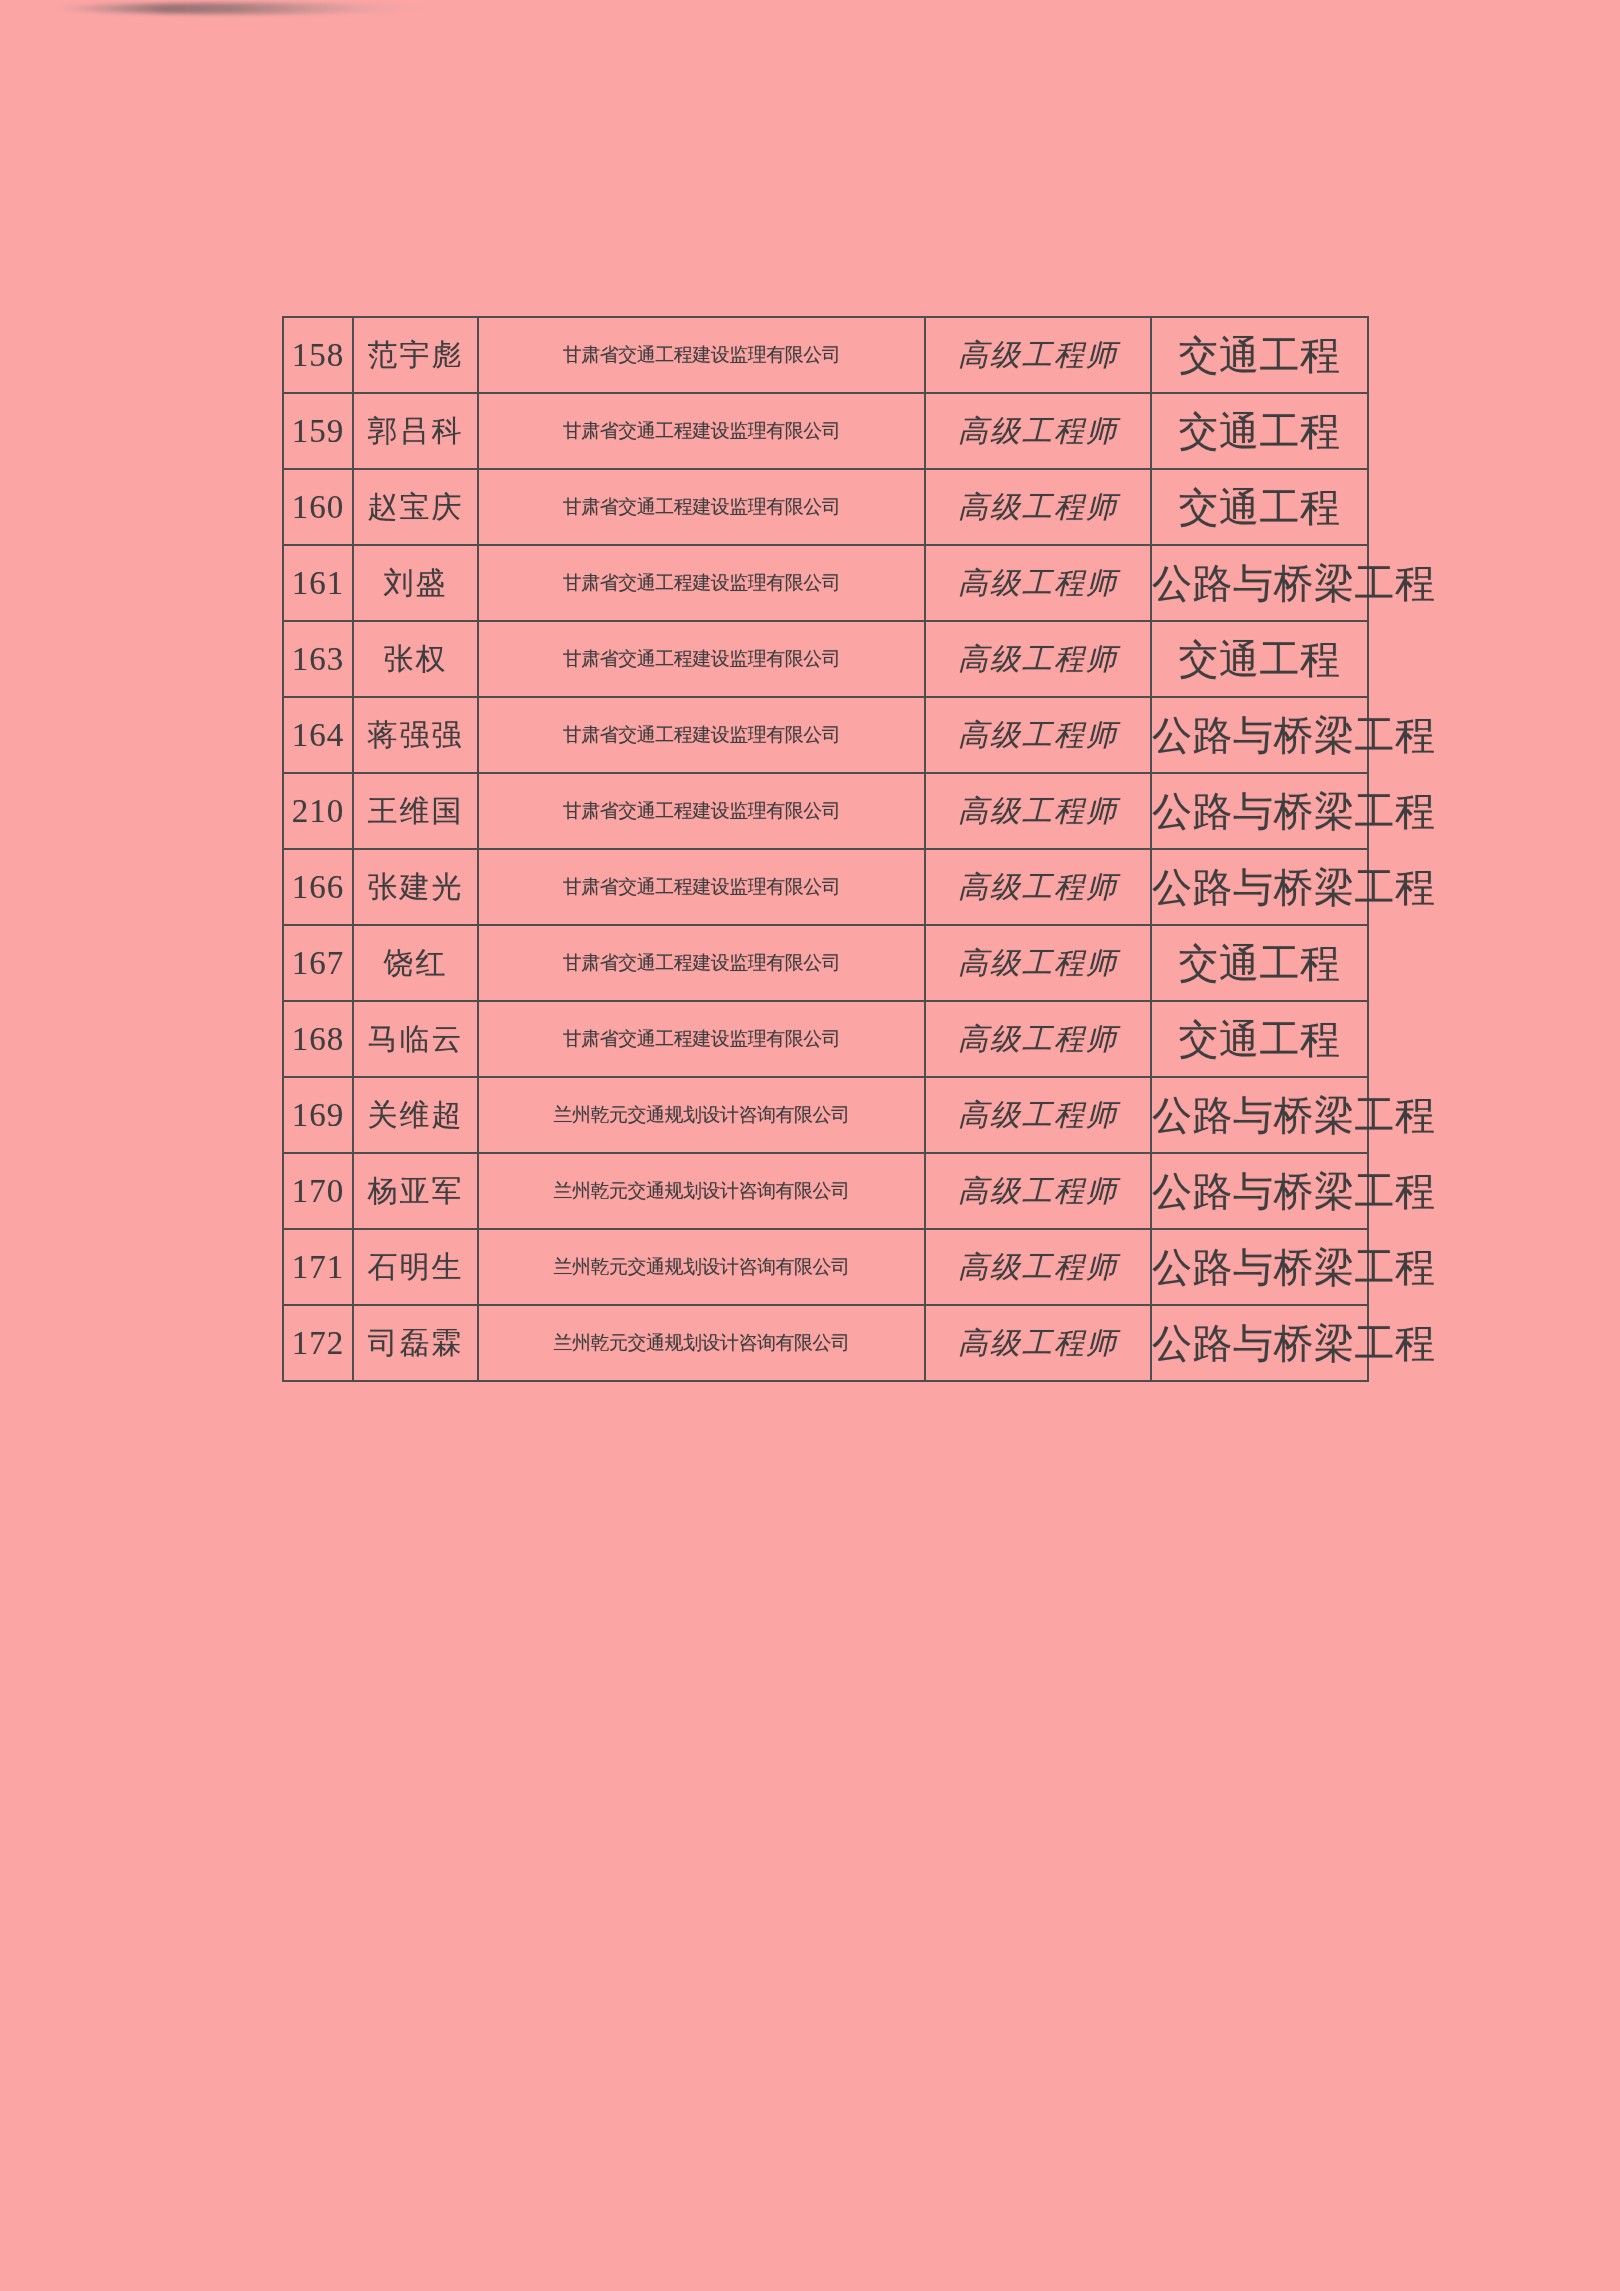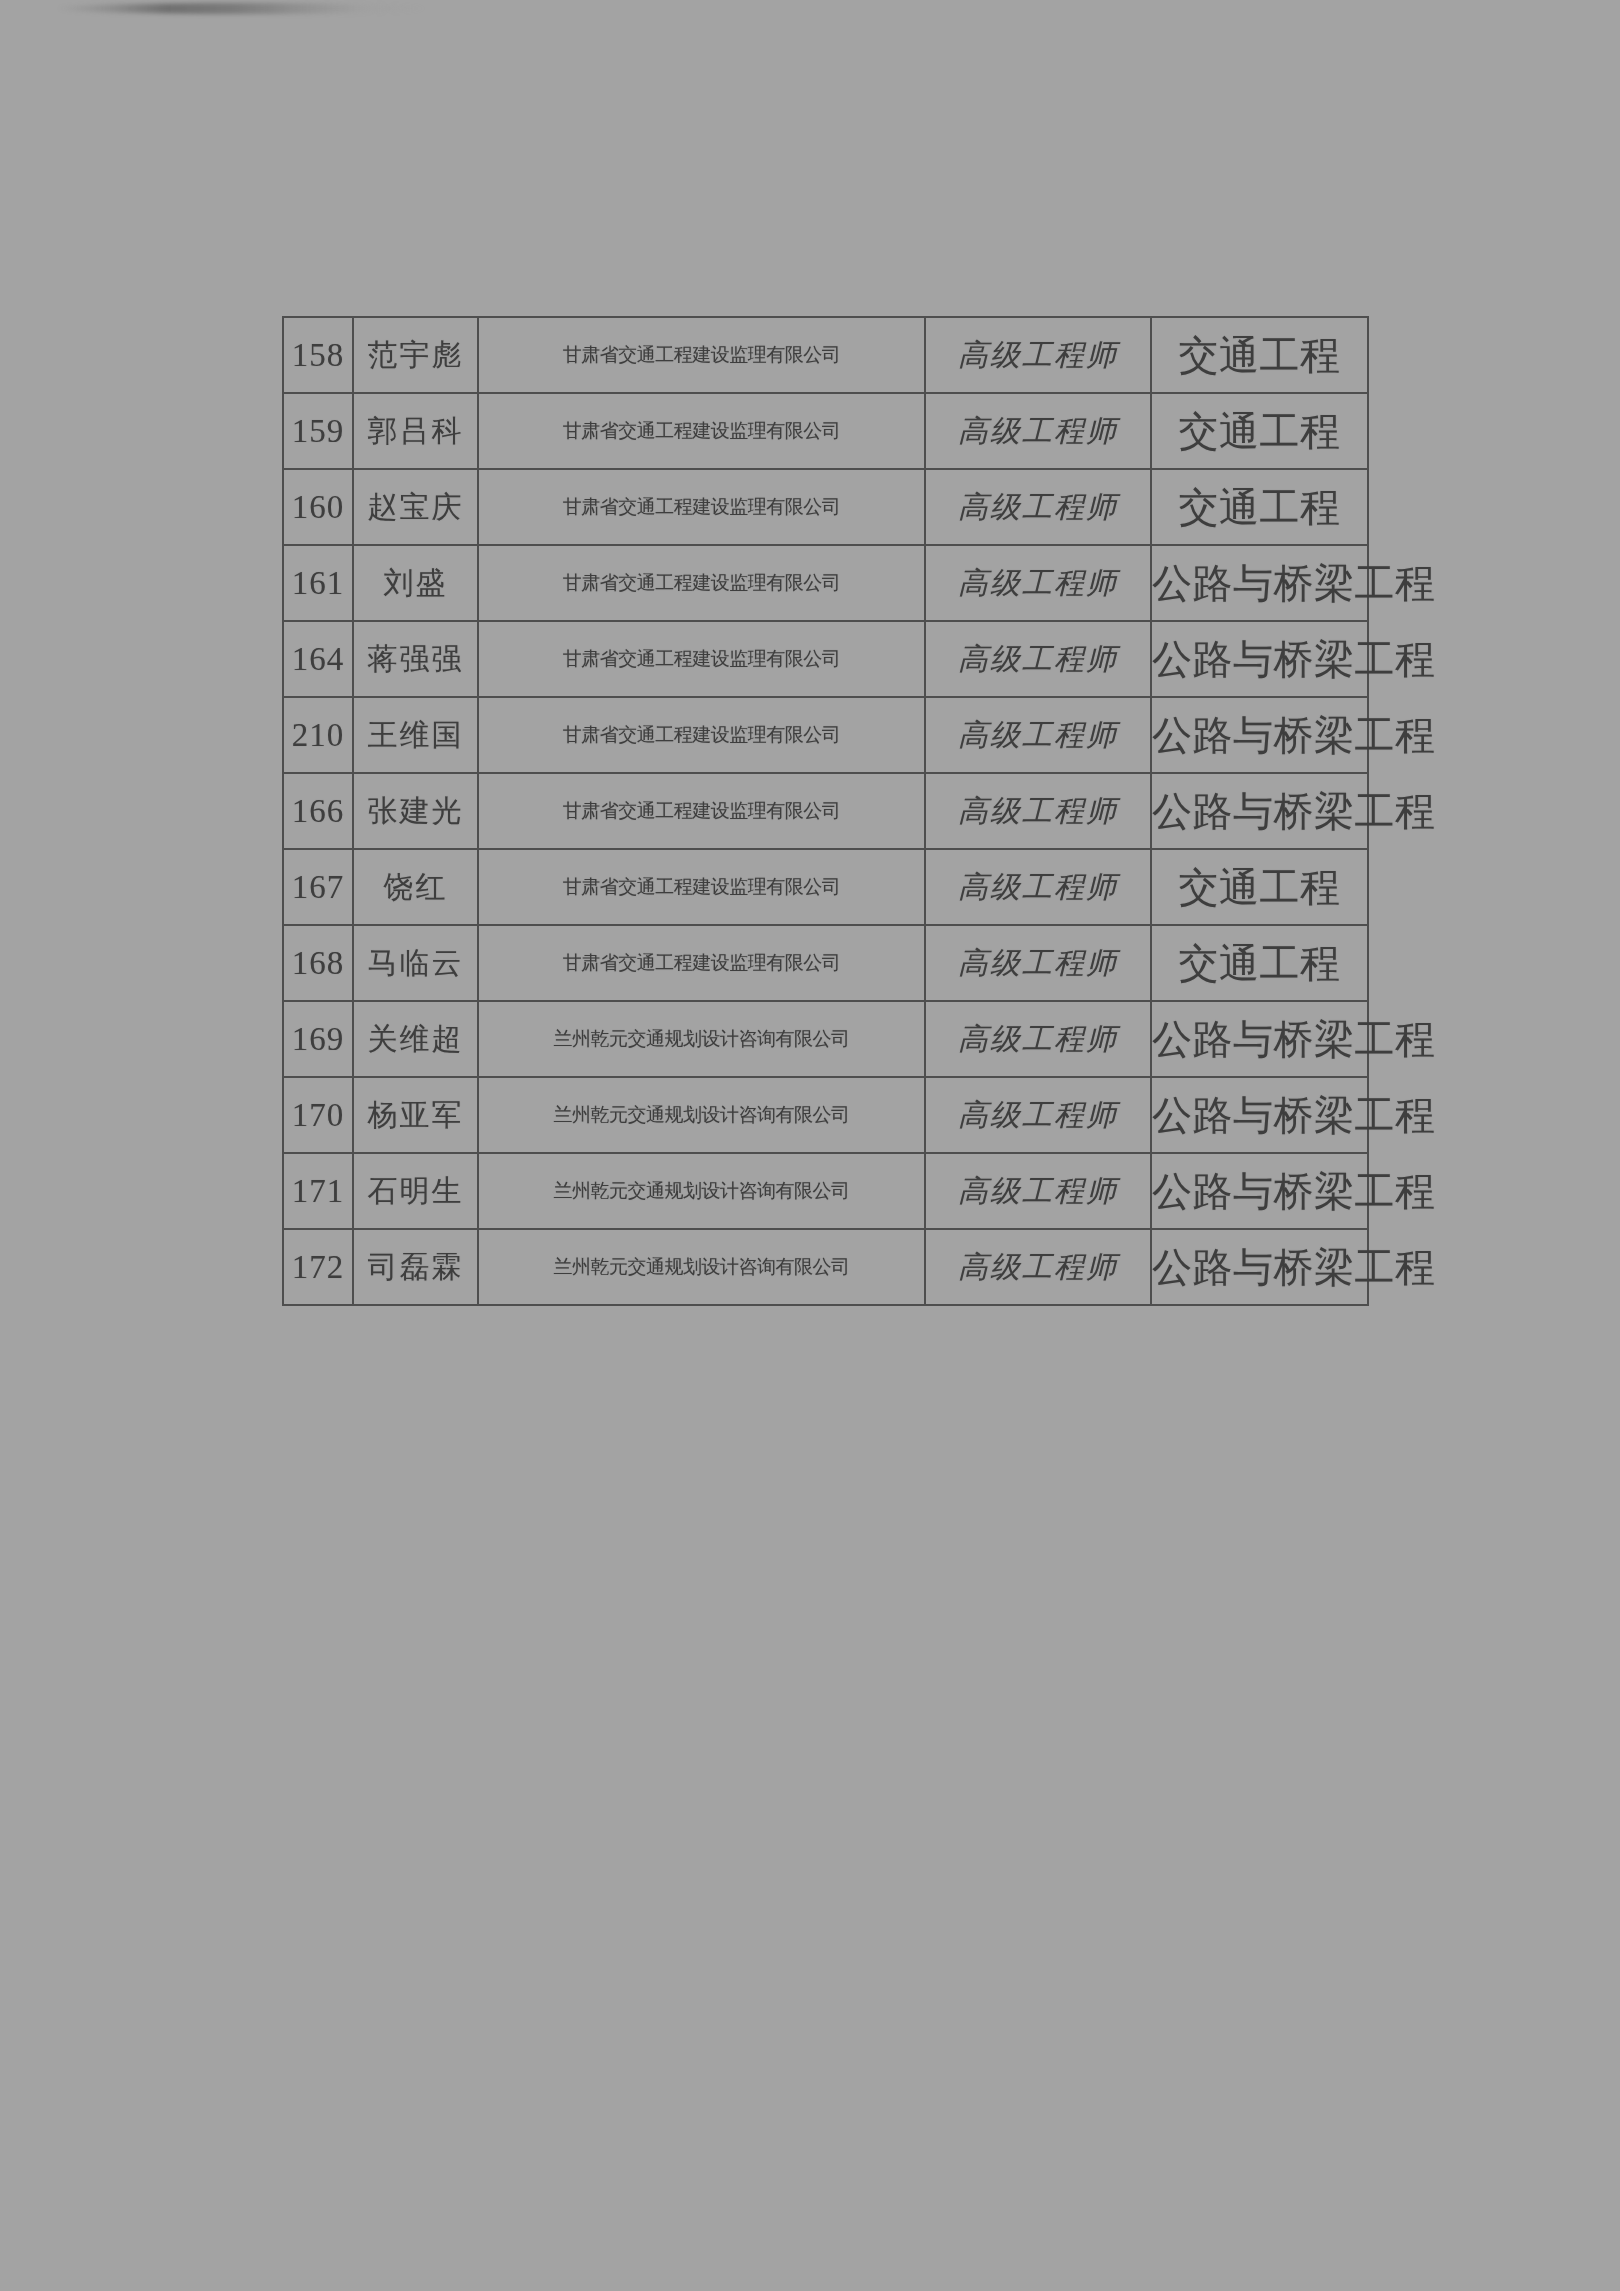--- a/index.html
+++ b/index.html
@@ -10,21 +10,21 @@
     width: 1620px;
     height: 2292px;
     background: #ffffff;
     position: relative;
     overflow: hidden;
     font-family: "Liberation Serif", "DejaVu Serif", serif;
   }
   .page {
     position: absolute;
     inset: 0;
-    background: #a3a3a3;
+    background: #fca5a5;
   }
   
   .scan-streak {
     position: absolute;
     left: 57px;
     top: 2.9px;
     width: 370px;
     height: 10.8px;
     border-radius: 50%;
     background: linear-gradient(90deg,
@@ -120,20 +120,27 @@
         <td class="c-spec">交通工程</td>
       </tr>
       <tr>
         <td class="c-no">161</td>
         <td class="c-name">刘盛</td>
         <td class="c-company">甘肃省交通工程建设监理有限公司</td>
         <td class="c-title">高级工程师</td>
         <td class="c-spec">公路与桥梁工程</td>
       </tr>
       <tr>
+        <td class="c-no">163</td>
+        <td class="c-name">张权</td>
+        <td class="c-company">甘肃省交通工程建设监理有限公司</td>
+        <td class="c-title">高级工程师</td>
+        <td class="c-spec">交通工程</td>
+      </tr>
+      <tr>
         <td class="c-no">164</td>
         <td class="c-name">蒋强强</td>
         <td class="c-company">甘肃省交通工程建设监理有限公司</td>
         <td class="c-title">高级工程师</td>
         <td class="c-spec">公路与桥梁工程</td>
       </tr>
       <tr>
         <td class="c-no">210</td>
         <td class="c-name">王维国</td>
         <td class="c-company">甘肃省交通工程建设监理有限公司</td>

